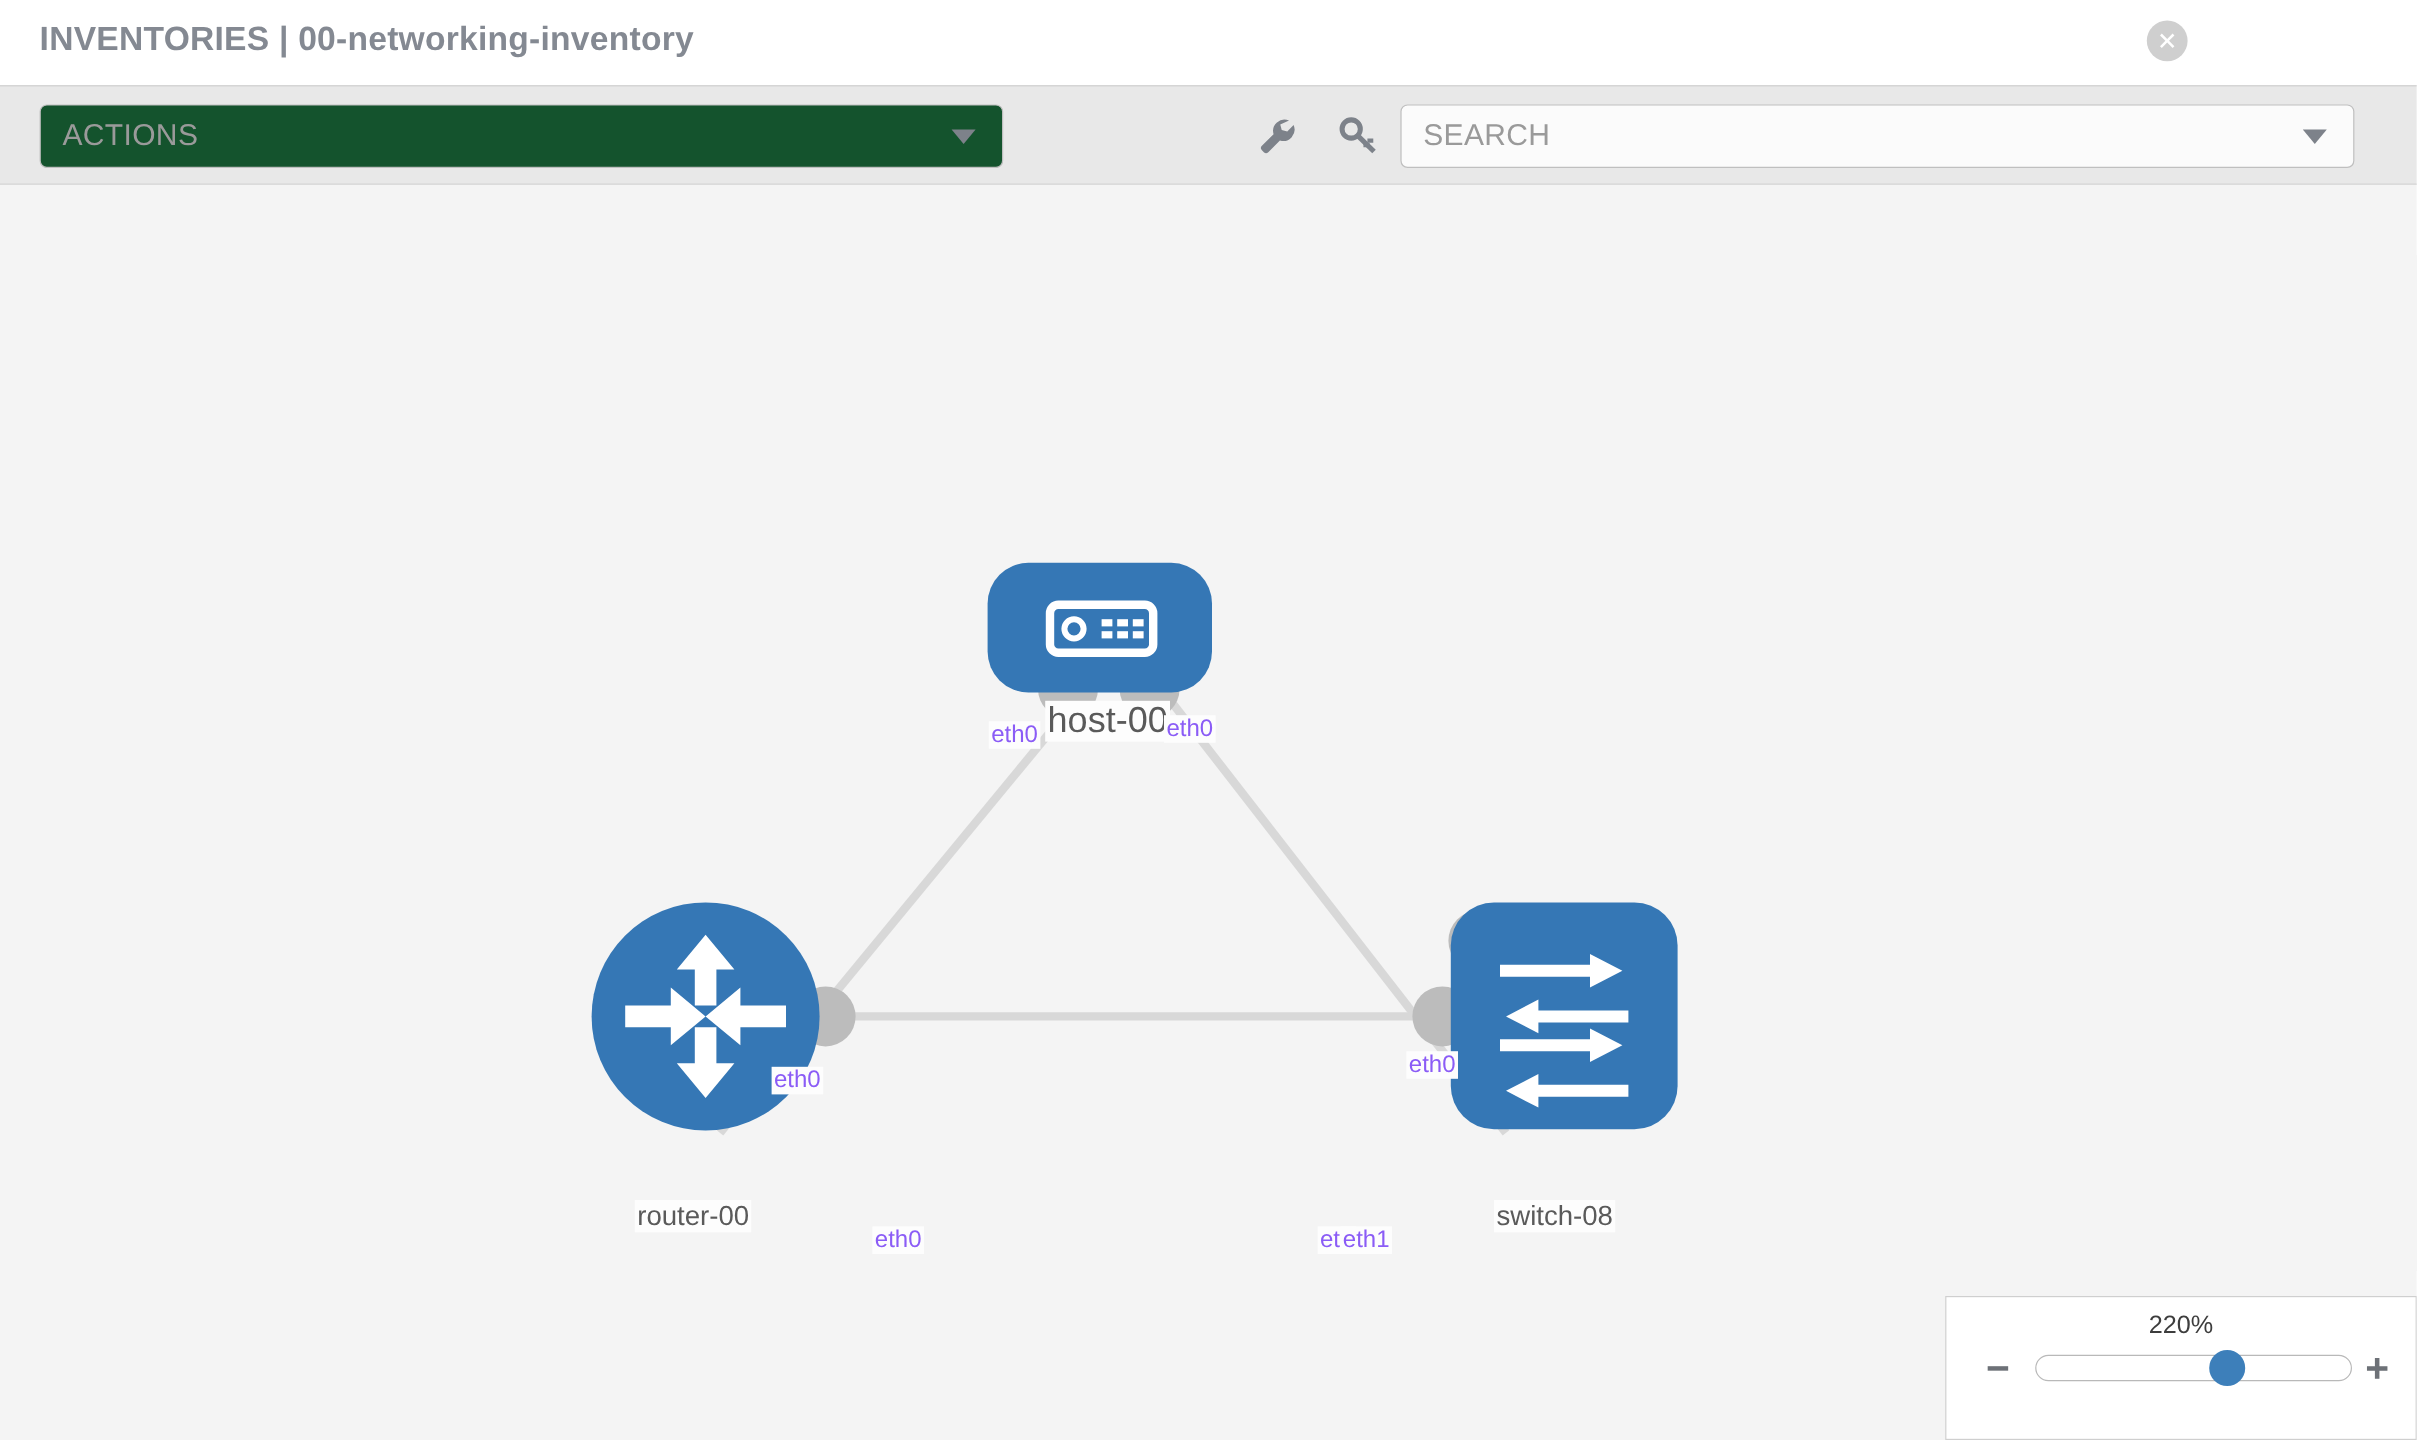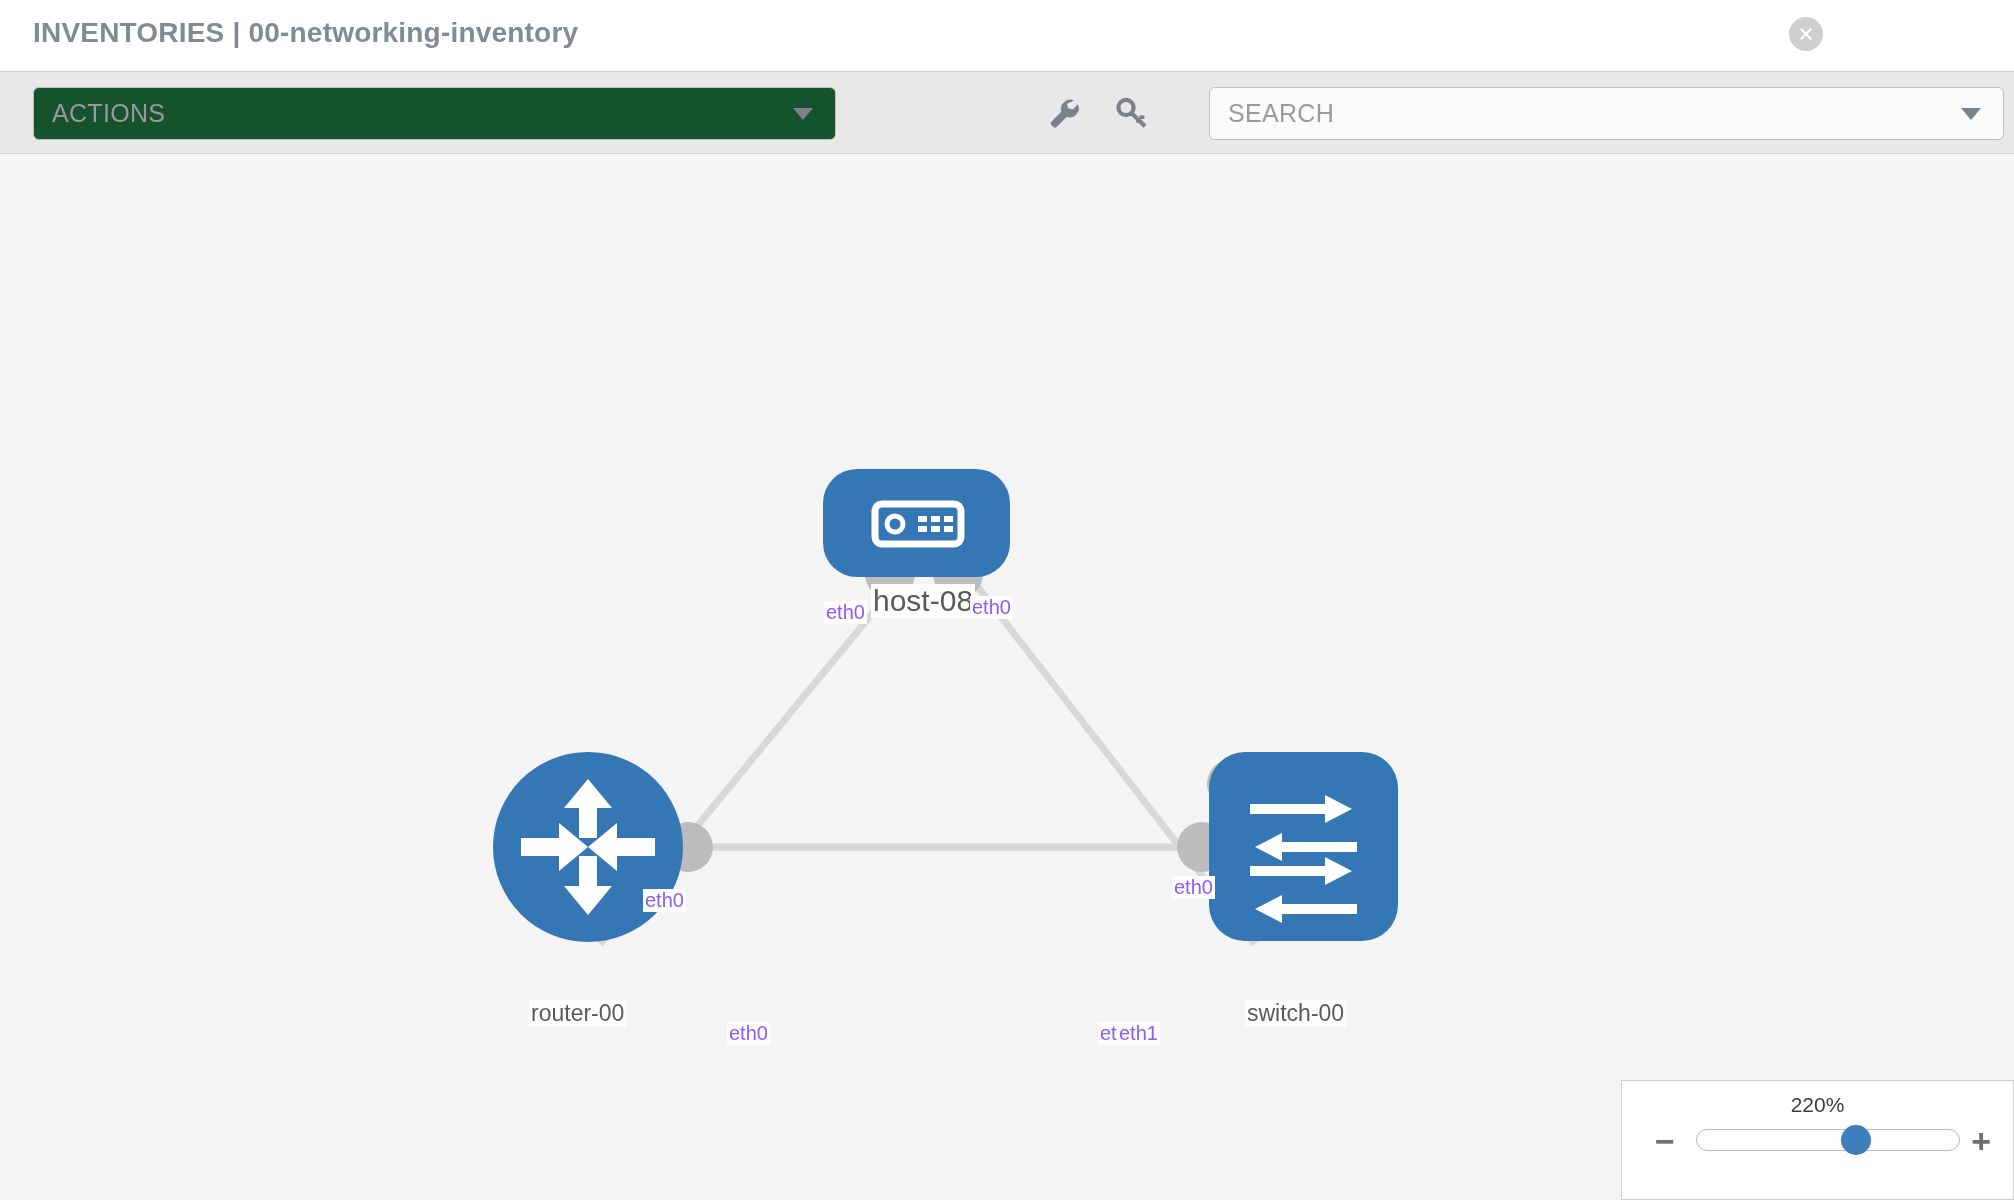--- a/index.html
+++ b/index.html
@@ -58,21 +58,21 @@
   }
   .tool-icon {
     position: absolute; top: 18px; width: 46px; height: 46px;
     display: flex; align-items: center; justify-content: center;
     cursor: pointer;
   }
   .tool-icon.wrench { left: 1040px; }
   .tool-icon.key    { left: 1109px; }
 
   .search-select {
-    position: absolute; left: 1209px; top: 15px;
+    position: absolute; left: 1167px; top: 15px;
     width: 795px; height: 53px;
     background: #fbfbfb;
     border: 1px solid #bfbfbf;
     border-radius: 6px;
     display: flex; align-items: center;
     cursor: text;
   }
   .search-label {
     margin-left: 18px; font-size: 25px; color: #9a9a9a; letter-spacing: 0.3px;
   }
@@ -239,23 +239,23 @@
 
           <path d="M1357 688 L1282 688 L1282 679 L1255 693 L1282 707 L1282 698 L1357 698 Z"></path>
 
           <path d="M1250 712 L1325 712 L1325 703 L1352 717 L1325 731 L1325 722 L1250 722 Z"></path>
 
           <path d="M1357 750 L1282 750 L1282 741 L1255 755 L1282 769 L1282 760 L1357 760 Z"></path>
         </g>
       </g>
     </svg>
 
-    <div class="node-label" style="left:871px; top:430px; font-size:30px;">host-08</div>
+    <div class="node-label" style="left:871px; top:430px; font-size:30px;">host-00</div>
     <div class="node-label" style="left:529px; top:846px;">router-00</div>
-    <div class="node-label" style="left:1245px; top:846px;">switch-00</div>
+    <div class="node-label" style="left:1245px; top:846px;">switch-08</div>
 
     <div class="iface-label" style="left:824px; top:447px;">eth0</div>
     <div class="iface-label" style="left:970px; top:442px;">eth0</div>
     <div class="iface-label" style="left:643px; top:735px;">eth0</div>
     <div class="iface-label" style="left:1172px; top:722px;">eth0</div>
     <div class="iface-label" style="left:727px; top:868px;">eth0</div>
     <div class="iface-label" style="left:1098px; top:868px;">eth</div>
     <div class="iface-label" style="left:1117px; top:868px;">eth1</div>
 
   </div>

